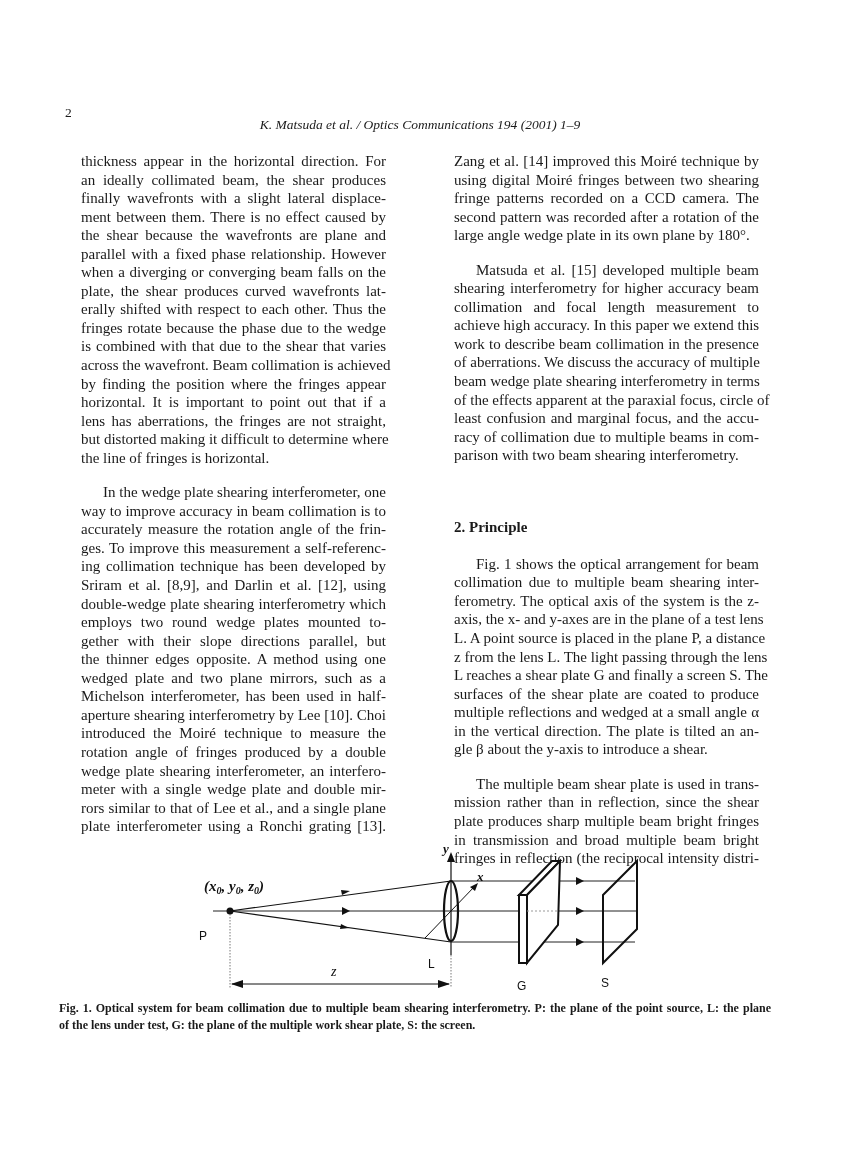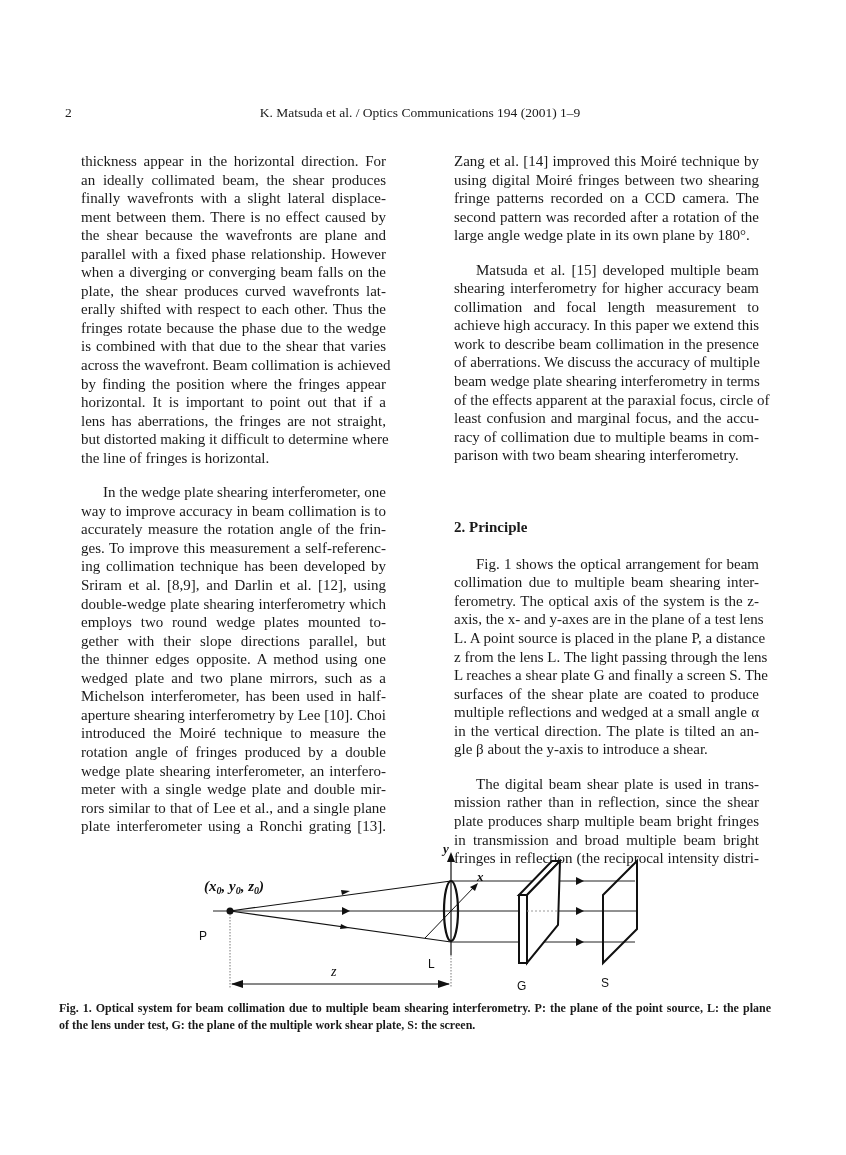--- a/index.html
+++ b/index.html
@@ -1,21 +1,21 @@
 <!DOCTYPE html>
 <html><head>
 <meta charset="utf-8">
 <style>
   html, body { margin: 0; padding: 0; background: #ffffff; }
   body { width: 846px; height: 1155px; position: relative; overflow: hidden;
          font-family: "Liberation Serif", "DejaVu Serif", serif; color: #1a1a1a; }
   .running-head { position: absolute; top: 105px; left: 65px; width: 710px; height: 20px;
          font-size: 13.5px; }
   .page-number { position: absolute; left: 0; top: 0; }
-  .journal-ref { position: absolute; left: 0; right: 0; top: 0; text-align: center; }
+  .journal-ref { position: absolute; left: 0; right: 0; top: 12px; text-align: center; font-style: italic; }
   .column { position: absolute; top: 136px; width: 337px; font-size: 15px; line-height: 18.55px;
             text-align: justify; hyphens: manual; }
   .col-left { left: 65px; }
   .col-right { left: 438px; }
   .column p { margin: 16px; }
   .line { display: block; text-align: justify; text-align-last: justify; white-space: nowrap; height: 18.55px; }
   .line.last { text-align-last: left; }
   .section-heading { font-weight: bold; margin-top: 19px !important; margin-bottom: 18px !important; height: 18.55px; }
   .gap { height: 18.55px; }
   .figure { position: absolute; left: 190px; top: 840px; width: 470px; height: 160px; }
@@ -105,21 +105,21 @@
     <span class="line">axis, the x- and y-axes are in the plane of a test lens</span>
     <span class="line">L. A point source is placed in the plane P, a distance</span>
     <span class="line">z from the lens L. The light passing through the lens</span>
     <span class="line">L reaches a shear plate G and finally a screen S. The</span>
     <span class="line">surfaces of the shear plate are coated to produce</span>
     <span class="line">multiple reflections and wedged at a small angle α</span>
     <span class="line">in the vertical direction. The plate is tilted an an-</span>
     <span class="line last">gle β about the y-axis to introduce a shear.</span>
   </p>
   <p>
-    <span class="line" style="padding-left:22px">The digital beam shear plate is used in trans-</span>
+    <span class="line" style="padding-left:22px">The multiple beam shear plate is used in trans-</span>
     <span class="line">mission rather than in reflection, since the shear</span>
     <span class="line">plate produces sharp multiple beam bright fringes</span>
     <span class="line">in transmission and broad multiple beam bright</span>
     <span class="line">fringes in reflection (the reciprocal intensity distri-</span>
   </p>
 </div>
 
 <div class="figure">
   <svg viewBox="0 0 470 160" xmlns="http://www.w3.org/2000/svg">
     <defs>

